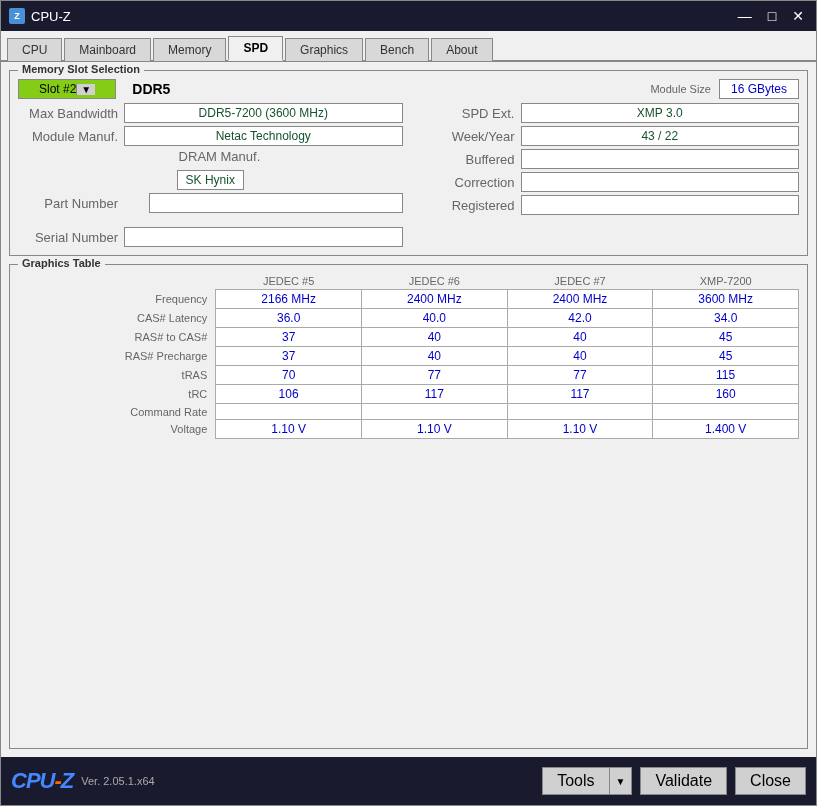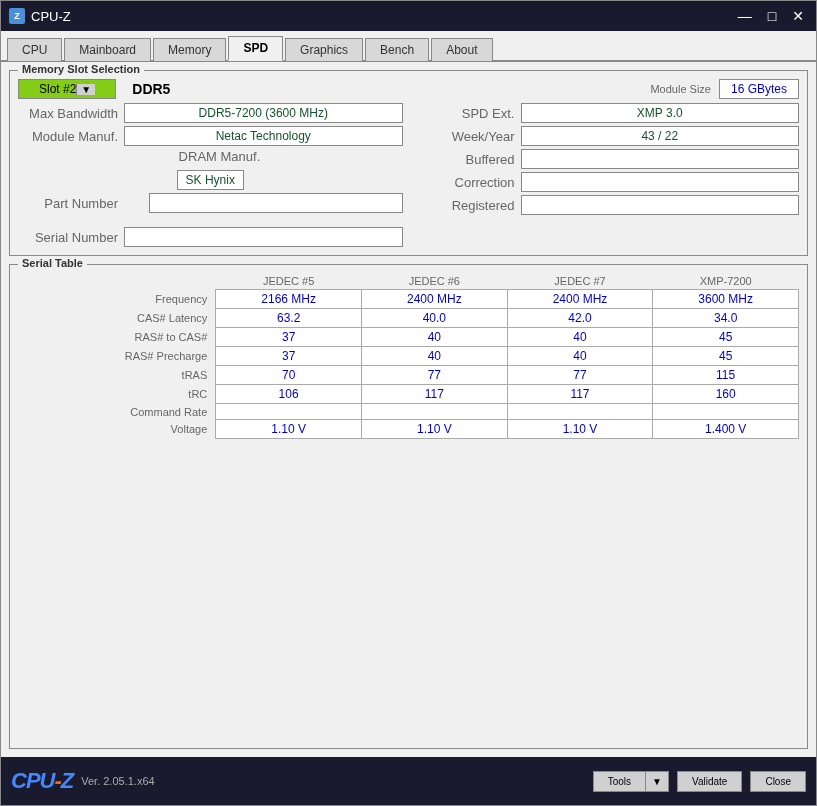--- a/index.html
+++ b/index.html
@@ -256,21 +256,21 @@
     .cpu-z-logo span.dash { color: #ff6600; }
     .bottom-version {
       color: #aaa;
       font-size: 11px;
       flex: 1;
     }
     .bottom-btn {
       background: #d0d0d0;
       border: 1px solid #888;
       padding: 4px 14px;
-      font-size: 10px;
+      font-size: 16px;
       cursor: pointer;
       color: #000;
     }
     .bottom-btn-group {
       display: flex;
     }
     .bottom-btn-arrow {
       background: #d0d0d0;
       border: 1px solid #888;
       border-left: none;
@@ -377,42 +377,42 @@
 
           <div class="info-row">
             <span class="info-label">Registered</span>
             <div class="info-value empty">&nbsp;</div>
           </div>
         </div>
       </div>
     </div>
 
     <div class="group-box timings-section">
-      <span class="group-title">Serial Table</span>
+      <span class="group-title">Graphics Table</span>
       <table class="timings-table">
         <thead>
           <tr>
             <th></th>
             <th>JEDEC #5</th>
             <th>JEDEC #6</th>
             <th>JEDEC #7</th>
             <th>XMP-7200</th>
           </tr>
         </thead>
         <tbody id="timings-tbody">
         <tr>
               <td>Frequency</td>
               <td class="val">2166 MHz</td>
               <td class="val">2400 MHz</td>
               <td class="val">2400 MHz</td>
               <td class="val">3600 MHz</td>
             </tr>
             <tr>
               <td>CAS# Latency</td>
-              <td class="val">63.2</td>
+              <td class="val">36.0</td>
               <td class="val">40.0</td>
               <td class="val">42.0</td>
               <td class="val">34.0</td>
             </tr>
             <tr>
               <td>RAS# to CAS#</td>
               <td class="val">37</td>
               <td class="val">40</td>
               <td class="val">40</td>
               <td class="val">45</td>

